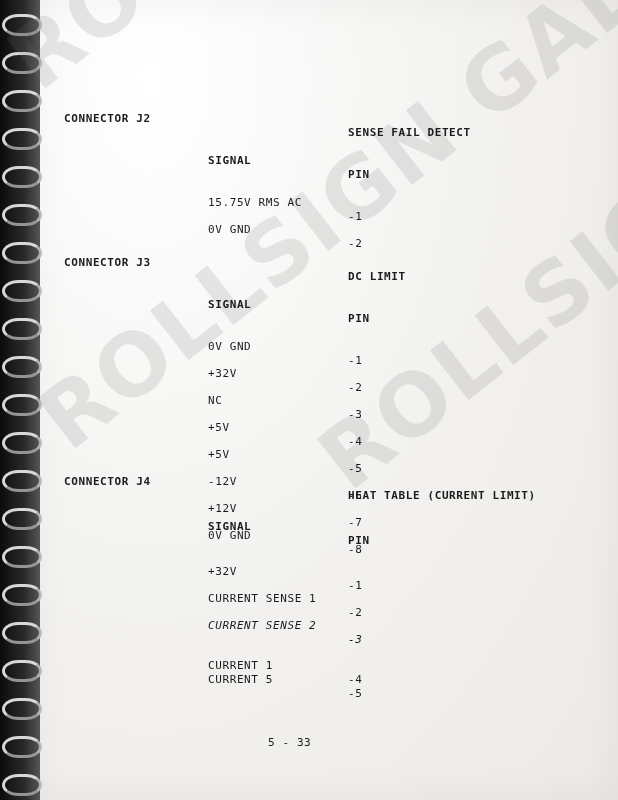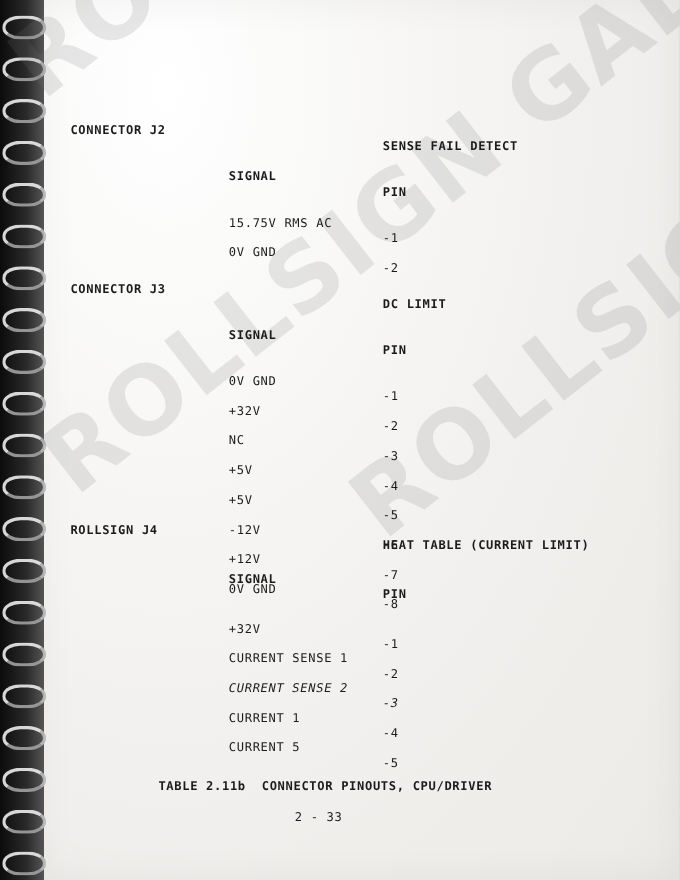--- a/index.html
+++ b/index.html
@@ -222,46 +222,45 @@
         <span class="col-c">-7</span>
       </div>
       <div class="row" style="top:147px;">
         <span class="col-b">0V GND</span>
         <span class="col-c">-8</span>
       </div>
     </div>
 
     <div class="block" style="left:30px; top:461px;">
       <div class="row">
-        <span class="col-a hdr">ROLLSIGN J4</span>
+        <span class="col-a hdr">CONNECTOR J4</span>
         <span class="col-c hdr">HEAT TABLE (CURRENT LIMIT)</span>
       </div>
       <div class="row" style="top:31px;">
         <span class="col-b hdr">SIGNAL</span>
         <span class="col-c hdr">PIN</span>
       </div>
       <div class="row" style="top:62px;">
         <span class="col-b">+32V</span>
         <span class="col-c">-1</span>
       </div>
       <div class="row" style="top:75px;">
         <span class="col-b">CURRENT SENSE 1</span>
         <span class="col-c">-2</span>
       </div>
       <div class="row" style="top:88px;font-style:italic;">
         <span class="col-b">CURRENT SENSE 2</span>
         <span class="col-c">-3</span>
       </div>
-      <div class="row" style="top:101px;">
+      <div class="row" style="top:114px;">
         <span class="col-b">CURRENT 1</span>
         <span class="col-c">-4</span>
       </div>
       <div class="row" style="top:114px;">
         <span class="col-b">CURRENT 5</span>
         <span class="col-c">-5</span>
       </div>
     </div>
 
-    <div class="caption" style="left:110px; top:708px;">TABLE 2.11b  CONNECTOR PINOUTS, CPU/DRIVER</div>
-    <div class="pageno" style="left:234px; top:736px;">2 - 33</div>
+    <div class="pageno" style="left:234px; top:736px;">5 - 33</div>
 
   </div>
 </div>
 
 </body></html>

